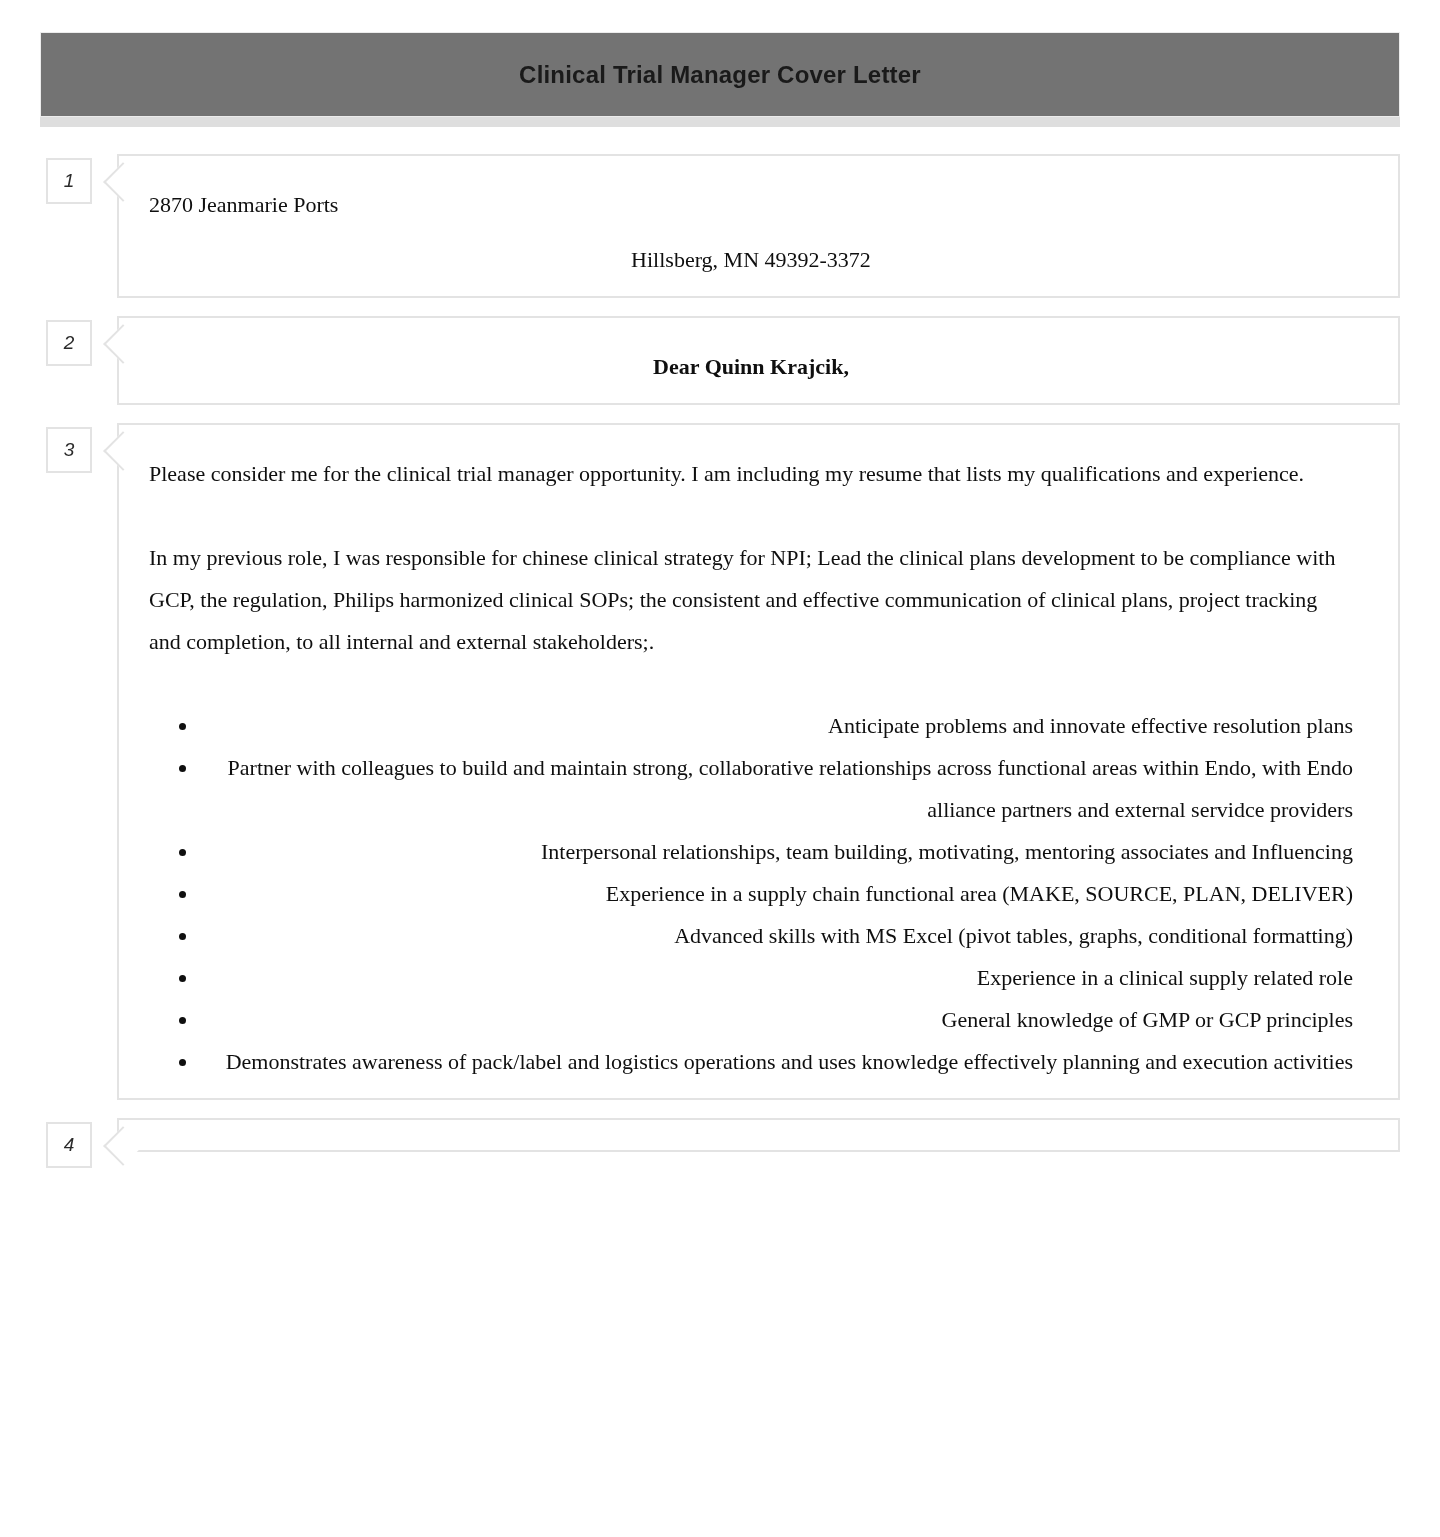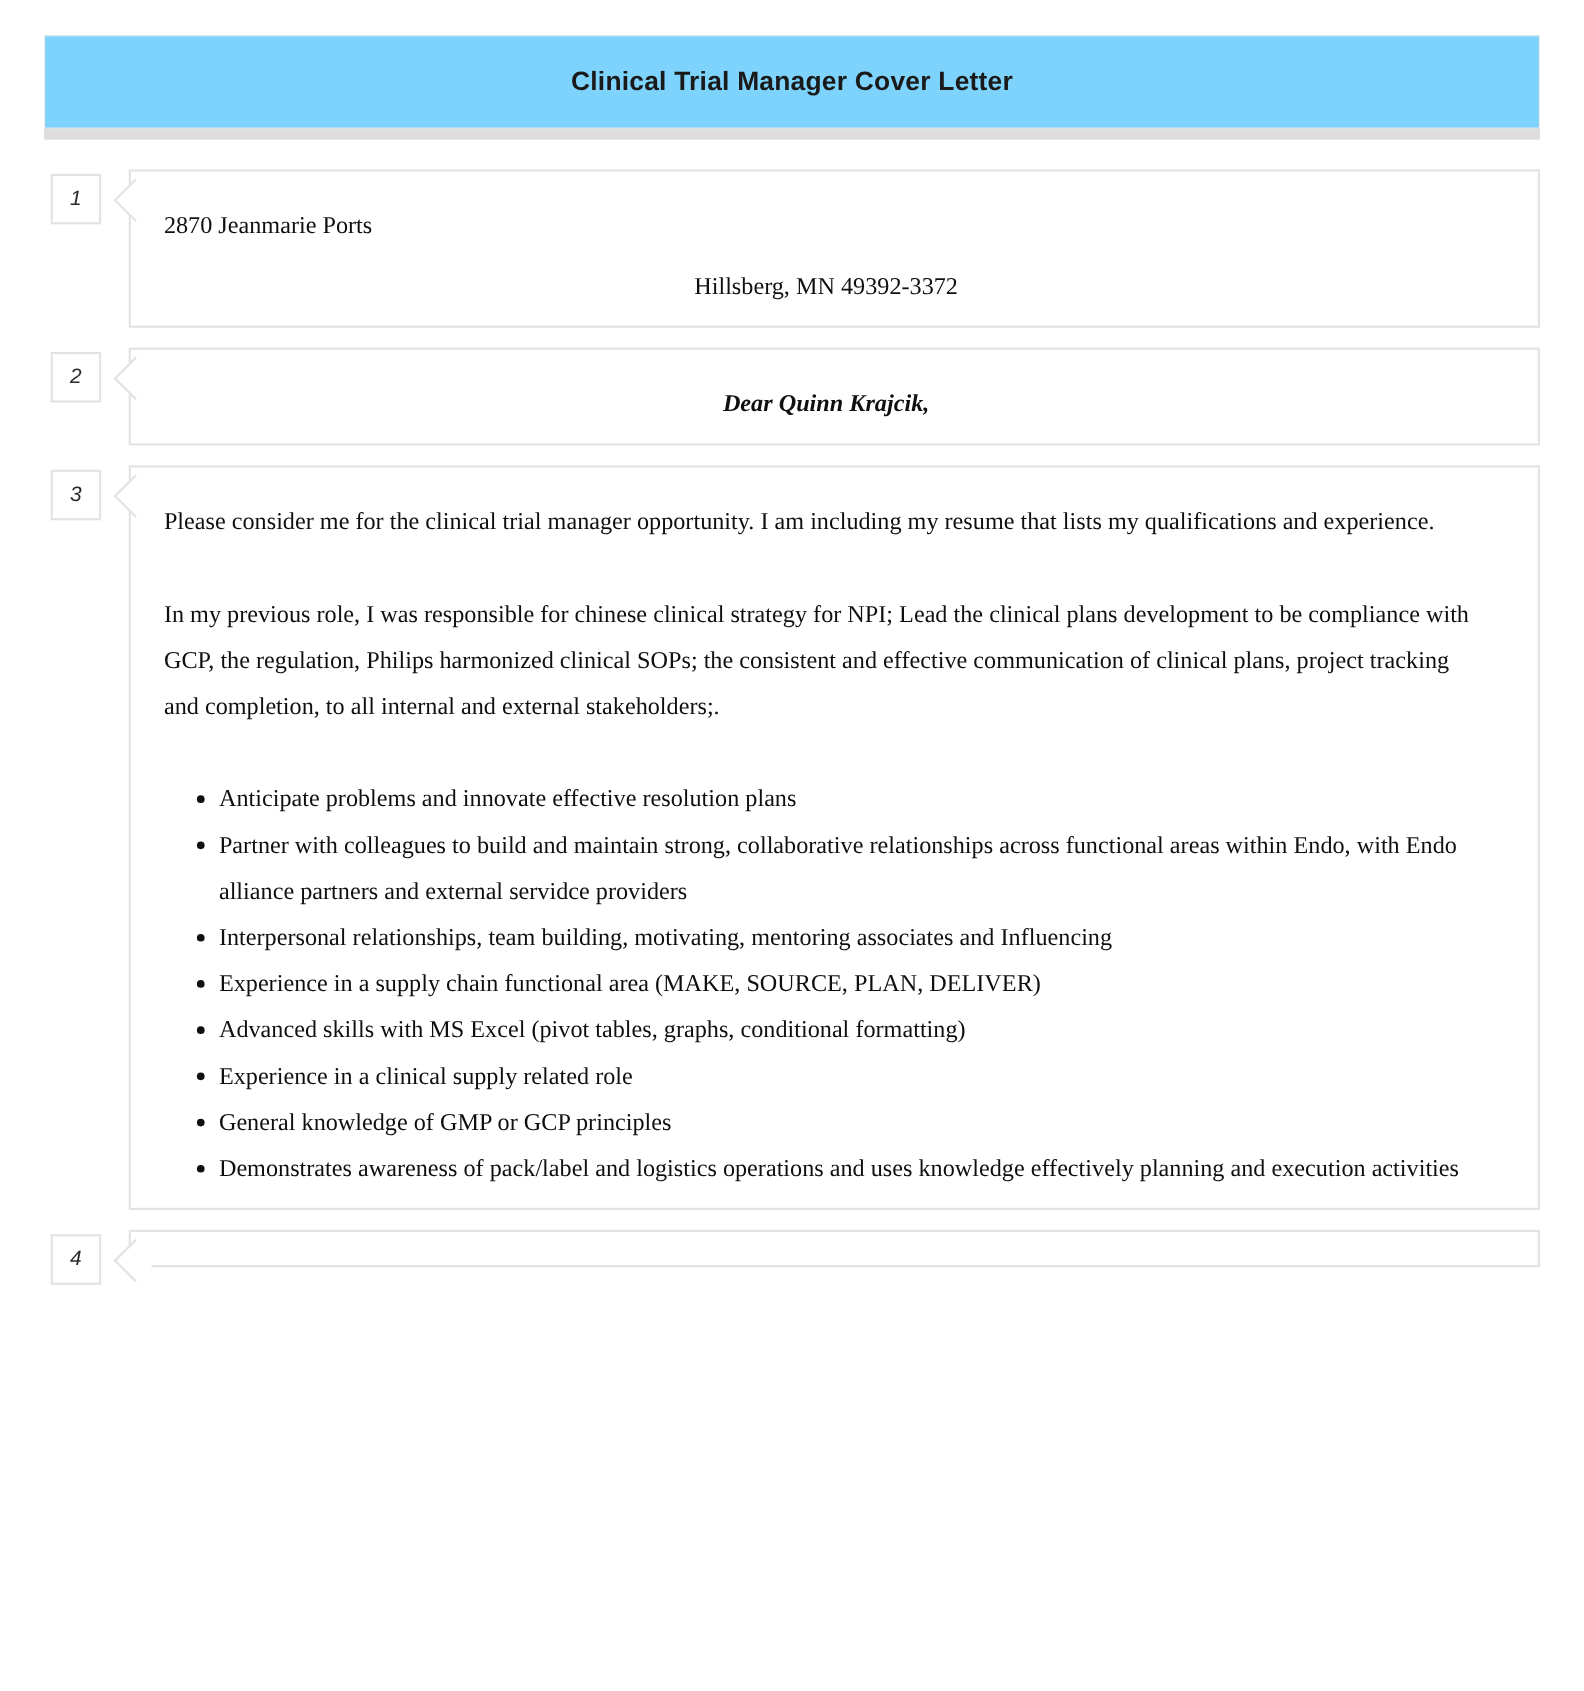--- a/index.html
+++ b/index.html
@@ -14,21 +14,21 @@
     font-family: "Liberation Serif", "DejaVu Serif", serif;
     color: #0f0f0f;
   }
 
   
   .header-wrap {
     margin: 32px 40px 0 40px;
   }
   .page-header {
     height: 85px;
-    background: #7dd3fc;
+    background: #737373;
     border: 1px solid #ececec;
     display: flex;
     align-items: center;
     justify-content: center;
   }
   .page-title {
     font-family: "Liberation Sans", "DejaVu Sans", sans-serif;
     font-size: 24px;
     font-weight: 700;
     color: #1a1a1a;
@@ -79,25 +79,26 @@
     justify-content: center;
     font-family: "Liberation Sans", "DejaVu Sans", sans-serif;
     font-style: italic;
     font-size: 19px;
     color: #2b2b2b;
   }
 
   .section p { margin: 13px 0 42px 0; }
   .section p:last-child { margin-bottom: 0; text-align: center; }
   .section .no-gap { margin-bottom: 0; }
-  .bold { font-weight: 700; font-style: italic; }
+  .bold { font-weight: 700; }
 
   .section ul {
     margin: 40px 0 0 0;
     padding: 0 0 0 50px;
+    text-align: right;
   }
   .section li {
     margin: 0;
     padding: 0;
   }
 
   .sig-block p { margin: 0 0 40px 0; }
   .sig-block p:last-child { margin-bottom: 0; }
 </style>
 </head>

